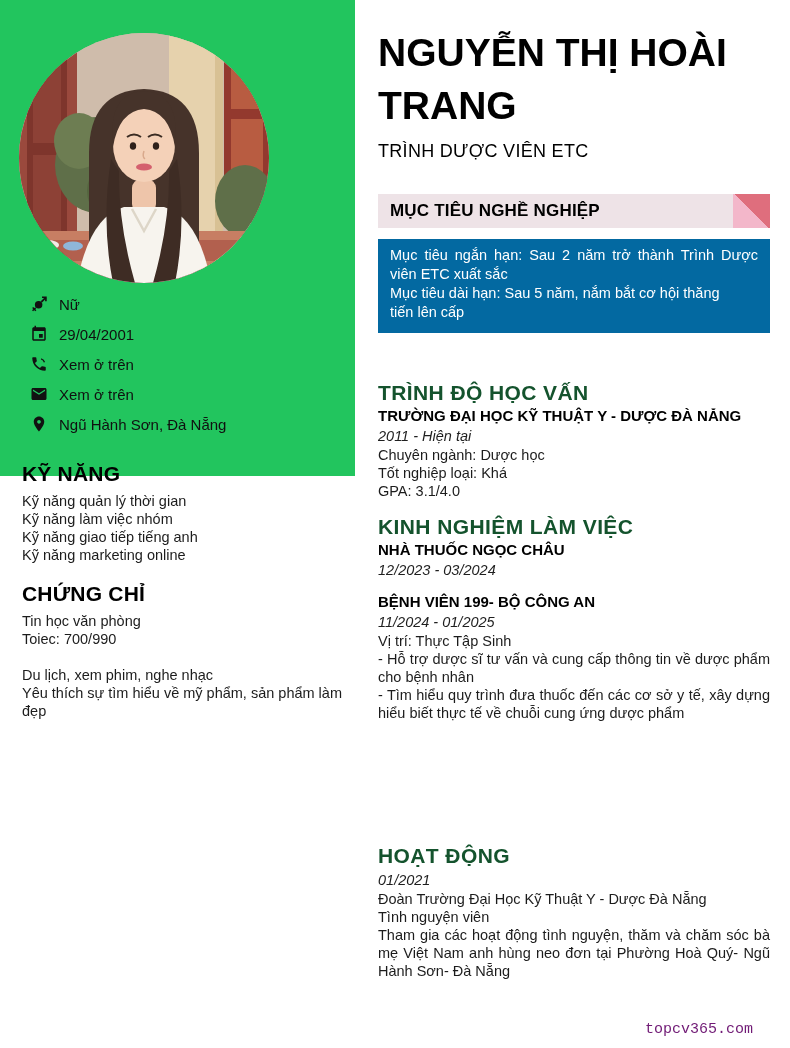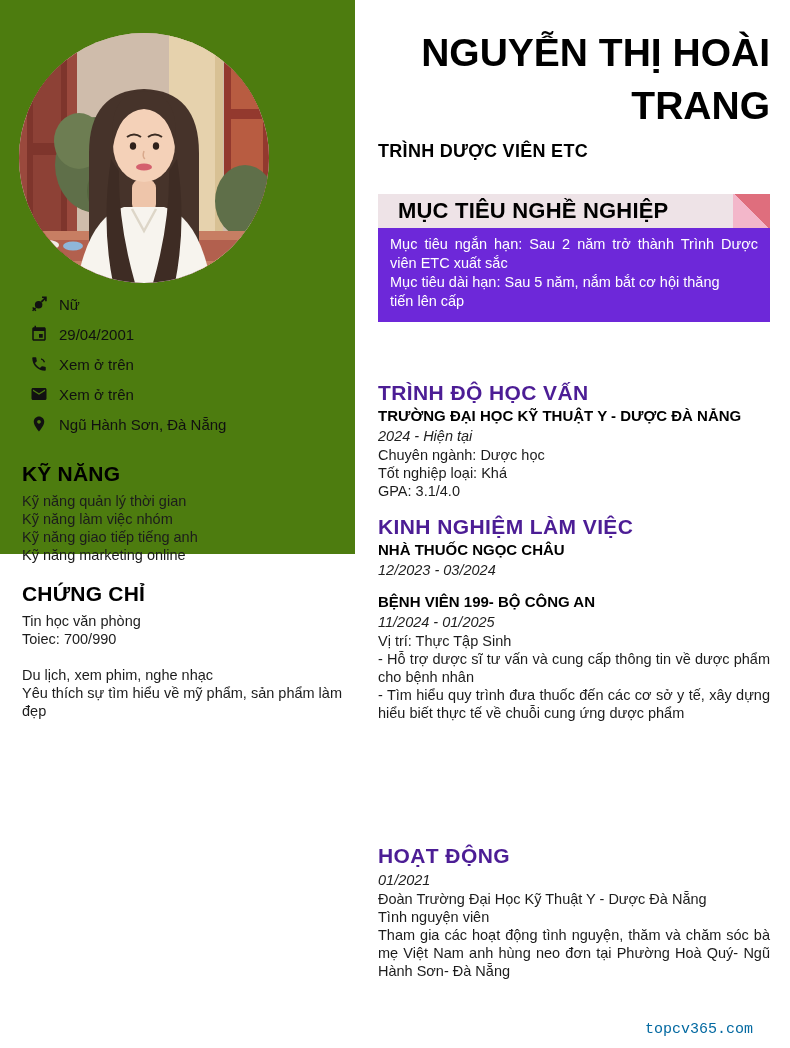--- a/index.html
+++ b/index.html
@@ -1,55 +1,55 @@
 <!DOCTYPE html>
 <html><head>
 <meta charset="utf-8">
 <style>
   html,body{margin:0;padding:0;background:#fff;}
   .page{
     position:relative;width:790px;height:1048px;overflow:hidden;
     background:#ffffff;font-family:"Liberation Sans",sans-serif;color:#1c1c1c;
   }
   
-  .sidebar-pink{position:absolute;left:0;top:0;width:355px;height:554px;background:#4d7c0f;}
+  .sidebar-pink{position:absolute;left:0;top:0;width:355px;height:476px;background:#22c55e;}
   .photo{position:absolute;left:19px;top:33px;width:250px;height:250px;border-radius:50%;overflow:hidden;background:#cfbcab;}
   .info-list{position:absolute;left:30px;top:289px;margin:0;padding:0;list-style:none;}
   .info-list li{display:flex;align-items:center;height:30px;gap:11px;}
   .info-text{font-size:15px;color:#101010;}
   .icon{width:18px;height:18px;flex:0 0 18px;display:flex;align-items:center;justify-content:center;}
   .icon svg{width:18px;height:18px;}
   .sidebar-sections{position:absolute;left:22px;top:462px;width:322px;}
   .side-sec{margin:0 0 18px 0;}
   .side-sec h2{margin:0 0 6px 0;font-size:21px;line-height:24px;font-weight:bold;color:#000;letter-spacing:.2px;}
   .side-lines{font-size:14.5px;line-height:18px;color:#1c1c1c;}
   
   .main{position:absolute;left:378px;top:0;width:392px;}
   .name-block{position:absolute;left:0;top:26px;width:392px;}
-  .name{margin:0;font-size:39px;line-height:53px;font-weight:bold;color:#000;text-align:right;}
-  .role{margin-top:9px;font-size:18px;font-weight:bold;color:#000;letter-spacing:.3px;}
+  .name{margin:0;font-size:39px;line-height:53px;font-weight:bold;color:#000;}
+  .role{margin-top:9px;font-size:18px;font-weight:normal;color:#000;letter-spacing:.3px;}
   .objective{position:absolute;left:0;top:194px;width:392px;}
   .obj-bar{position:relative;height:34px;background:#eee3e7;display:flex;align-items:center;}
-  .obj-bar span.t{padding-left:20px;font-size:22px;font-weight:bold;color:#000;letter-spacing:.2px;}
+  .obj-bar span.t{padding-left:12px;font-size:17px;font-weight:bold;color:#000;letter-spacing:.2px;}
   .fold{position:absolute;right:0;top:0;width:37px;height:34px;
         background:linear-gradient(45deg,#f3b7ca 0 50%,#df6e7d 50% 100%);}
-  .obj-body{background:#6d28d9;color:#ffffff;padding:7px 12px 11px 12px;font-size:14.5px;line-height:19px;}
+  .obj-body{background:#0369a1;color:#ffffff;padding:7px 12px 11px 12px;font-size:14.5px;line-height:19px;margin-top:11px;}
   .pre{white-space:pre-line;}
   .just{text-align:justify;}
   .sec{position:absolute;left:0;width:392px;}
-  .sec h3{margin:0;font-size:21px;line-height:26px;font-weight:bold;color:#4c1d95;letter-spacing:.4px;}
+  .sec h3{margin:0;font-size:21px;line-height:26px;font-weight:bold;color:#14532d;letter-spacing:.4px;}
   .sub{font-size:15px;line-height:19px;font-weight:bold;color:#000;}
   .date{margin-top:2px;font-size:14.5px;line-height:18px;font-style:italic;color:#1f1f1f;}
   .body-text{margin-top:1px;font-size:14.5px;line-height:18px;color:#1c1c1c;}
   .sec-edu{top:380px;}
   .sec-exp{top:514px;}
   .job2{margin-top:13px;}
   .sec-act{top:843px;}
   .footer{position:absolute;right:37px;top:1021px;font-family:"Liberation Mono",monospace;
-          font-size:15px;color:#0369a1;}
+          font-size:15px;color:#701a75;}
 </style>
 </head>
 <body>
 
 <div class="page">
 
   <aside>
     <div class="sidebar-pink">
       <div class="photo">
         <svg viewBox="0 0 250 250" width="250" height="250">
@@ -170,21 +170,21 @@
         <span class="fold"></span>
       </div>
       <div class="obj-body pre just">Mục tiêu ngắn hạn: Sau 2 năm trở thành Trình Dược viên ETC xuất sắc
 Mục tiêu dài hạn: Sau 5 năm, nắm bắt cơ hội thăng
 tiến lên cấp</div>
     </section>
 
     <section class="sec sec-edu">
       <h3>TRÌNH ĐỘ HỌC VẤN</h3>
       <div class="sub">TRƯỜNG ĐẠI HỌC KỸ THUẬT Y - DƯỢC ĐÀ NẴNG</div>
-      <div class="date">2024 - Hiện tại</div>
+      <div class="date">2011 - Hiện tại</div>
       <div class="body-text pre">Chuyên ngành: Dược học
 Tốt nghiệp loại: Khá
 GPA: 3.1/4.0</div>
     </section>
 
     <section class="sec sec-exp">
       <h3>KINH NGHIỆM LÀM VIỆC</h3>
       <div class="job">
         <div class="sub">NHÀ THUỐC NGỌC CHÂU</div>
         <div class="date">12/2023 - 03/2024</div>

